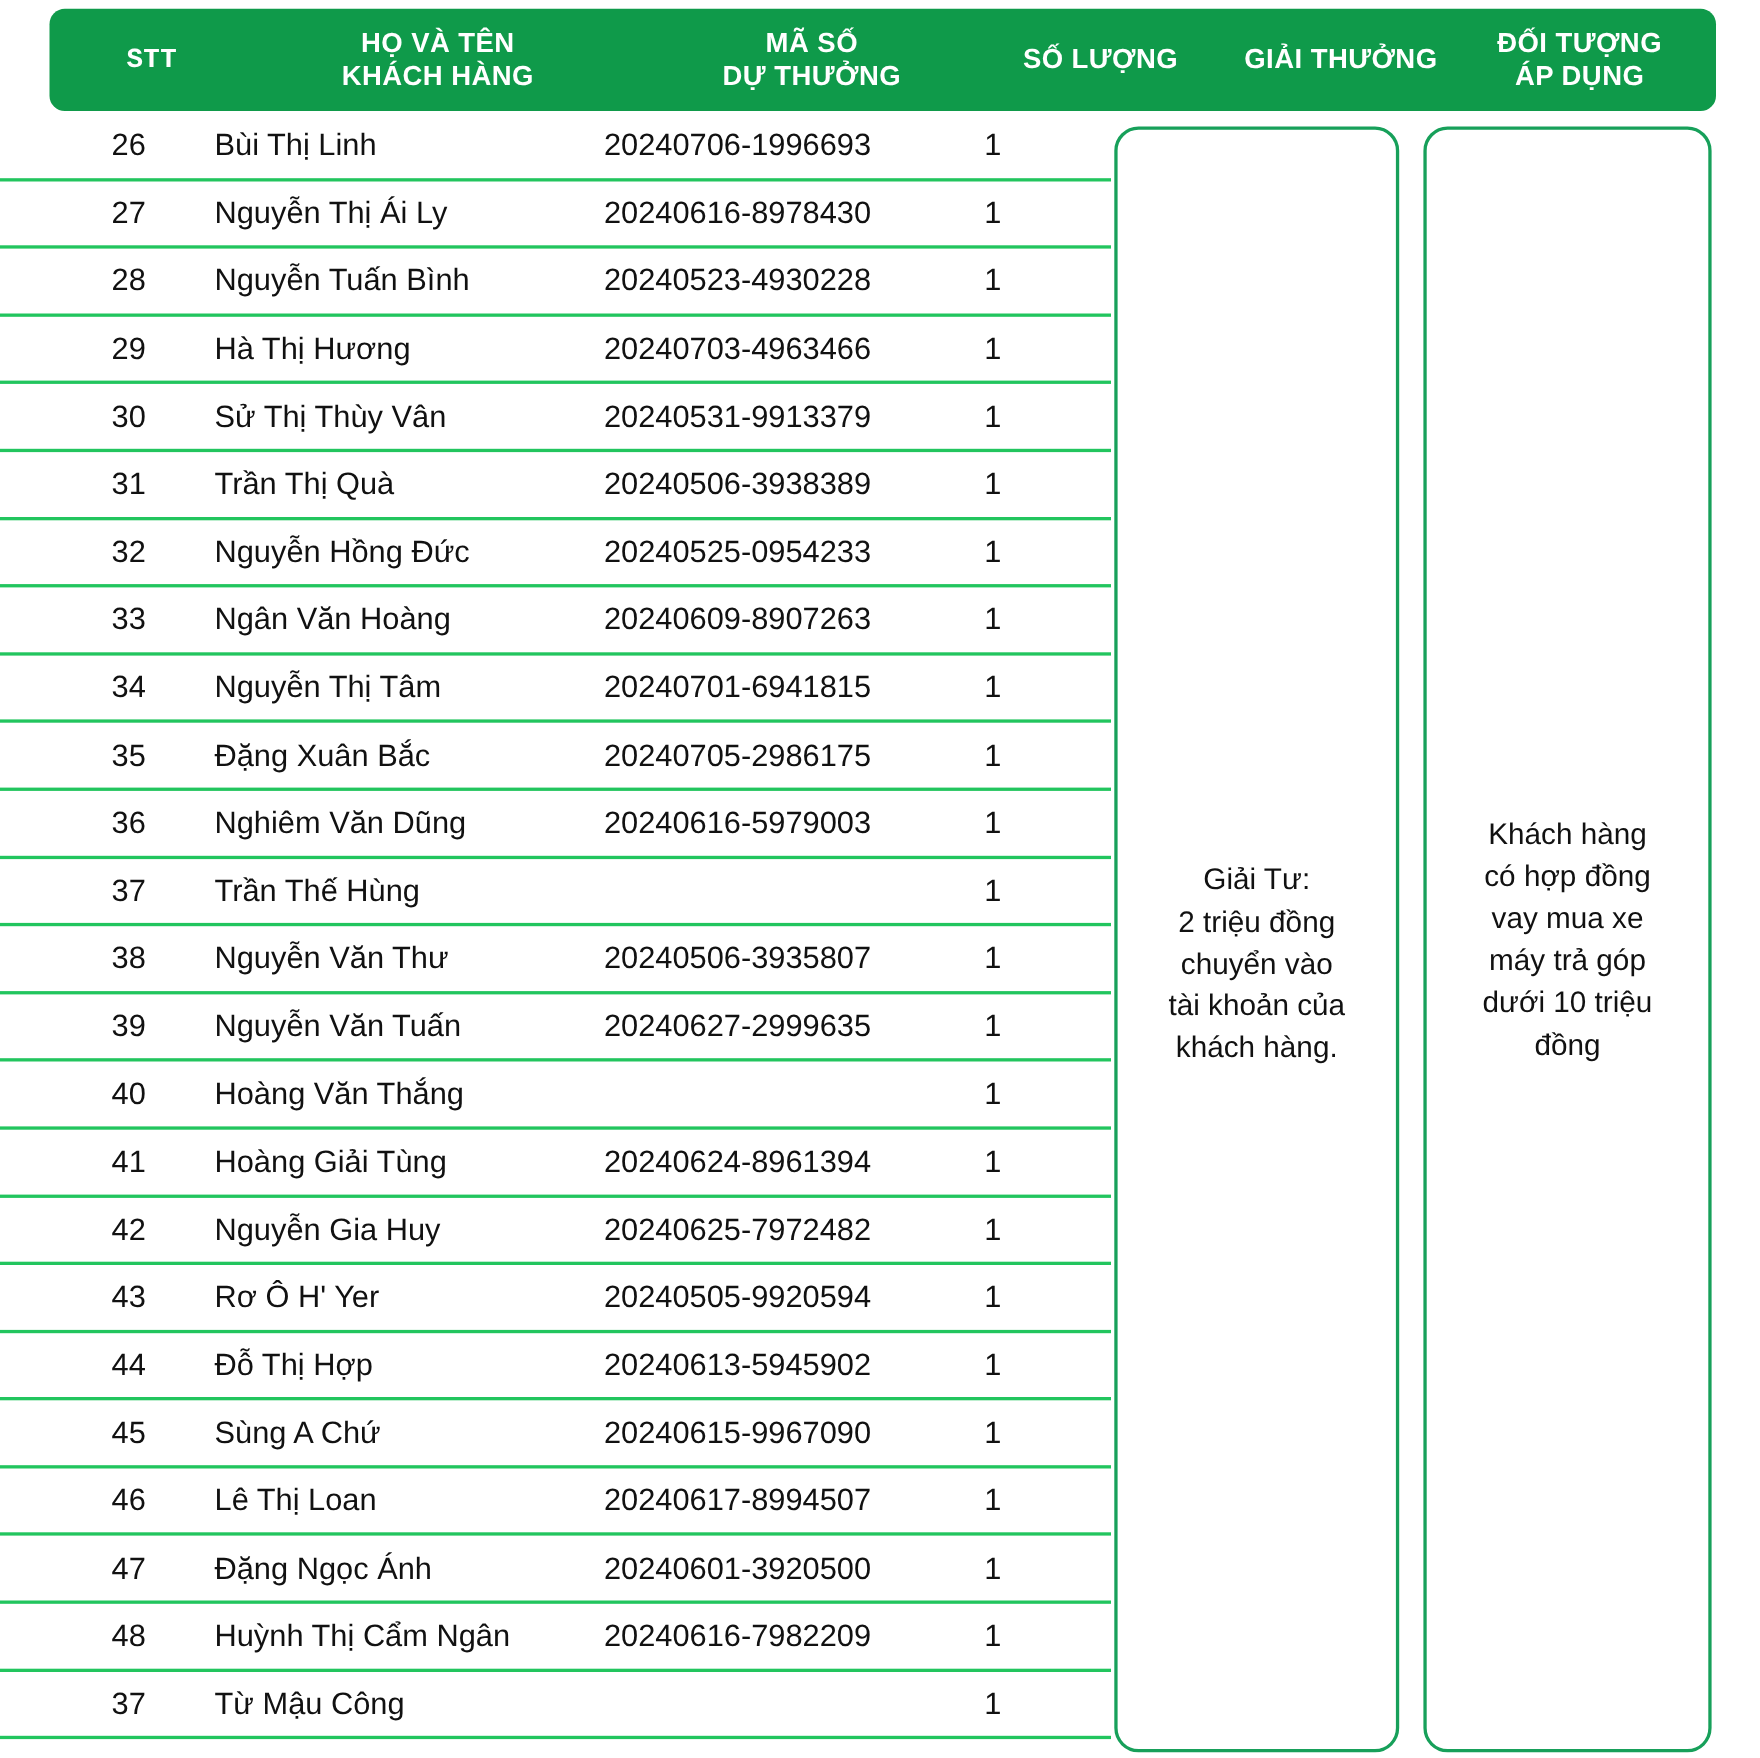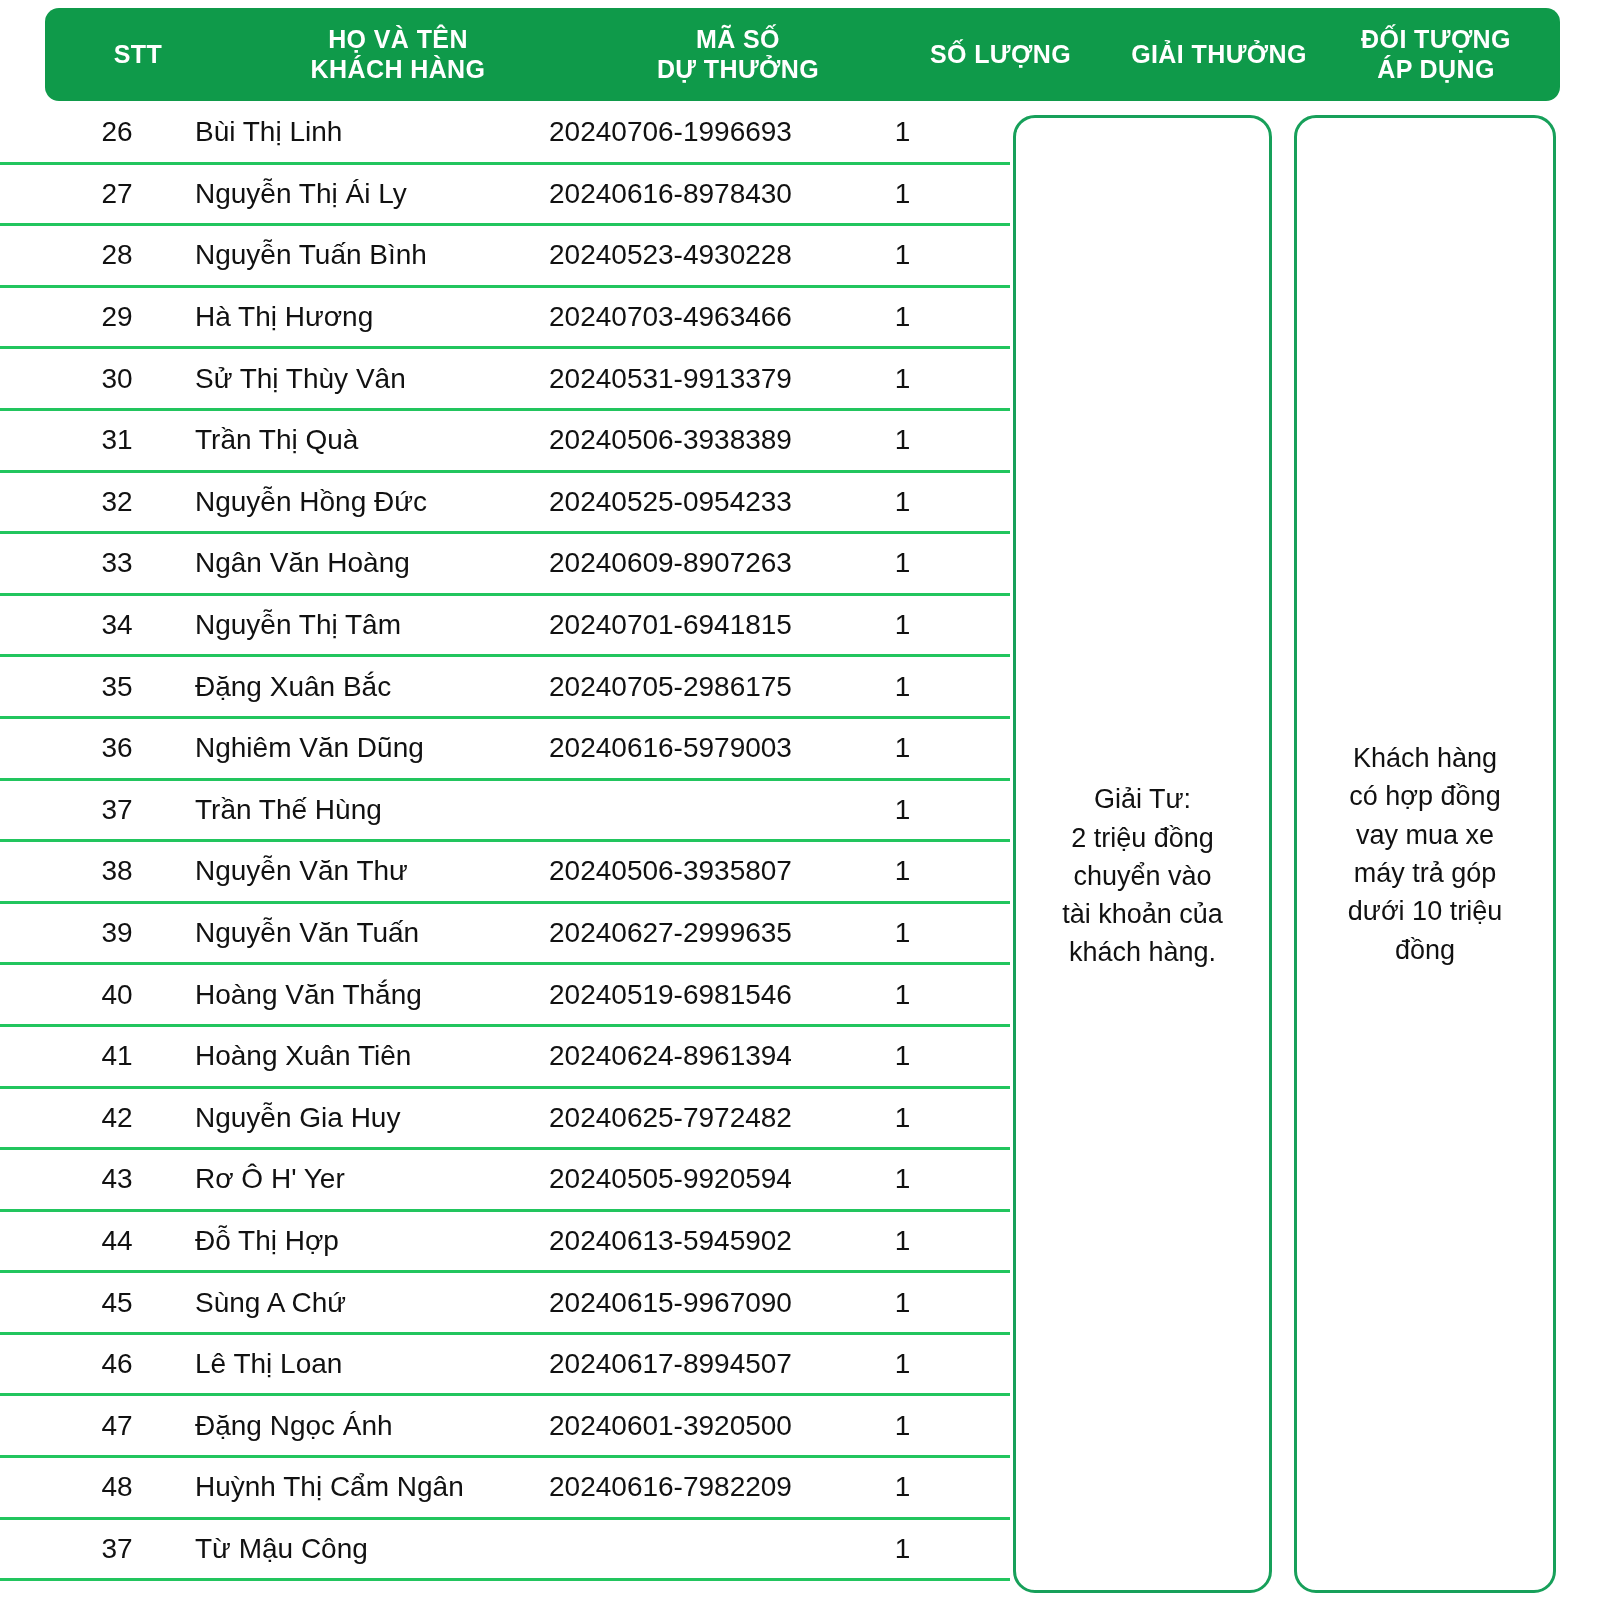--- a/index.html
+++ b/index.html
@@ -40,21 +40,21 @@
     display: flex;
     align-items: center;
     justify-content: center;
     text-align: center;
     color: #ffffff;
     font-weight: bold;
     font-size: 25px;
     letter-spacing: 0.4px;
     line-height: 1.18;
   }
-  .hdr-stt      { left: 18px;   width: 150px; }
+  .hdr-stt      { left: 18px;   width: 150px; font-family: Liberation Mono, monospace; }
   .hdr-name     { left: 168px;  width: 370px; }
   .hdr-code     { left: 538px;  width: 310px; }
   .hdr-qty      { left: 848px;  width: 215px; }
   .hdr-prize    { left: 1063px; width: 222px; }
   .hdr-target   { left: 1285px; width: 212px; }
 
   
   .rows {
     position: absolute;
     left: 0;
@@ -219,26 +219,25 @@
       </div>
       <div class="row">
         <div class="cell c-stt">39</div>
         <div class="cell c-name">Nguyễn Văn Tuấn</div>
         <div class="cell c-code">20240627-2999635</div>
         <div class="cell c-qty">1</div>
       </div>
       <div class="row">
         <div class="cell c-stt">40</div>
         <div class="cell c-name">Hoàng Văn Thắng</div>
-        <div class="cell c-code">20240519-6981546</div>
         <div class="cell c-qty">1</div>
       </div>
       <div class="row">
         <div class="cell c-stt">41</div>
-        <div class="cell c-name">Hoàng Xuân Tiên</div>
+        <div class="cell c-name">Hoàng Giải Tùng</div>
         <div class="cell c-code">20240624-8961394</div>
         <div class="cell c-qty">1</div>
       </div>
       <div class="row">
         <div class="cell c-stt">42</div>
         <div class="cell c-name">Nguyễn Gia Huy</div>
         <div class="cell c-code">20240625-7972482</div>
         <div class="cell c-qty">1</div>
       </div>
       <div class="row">

